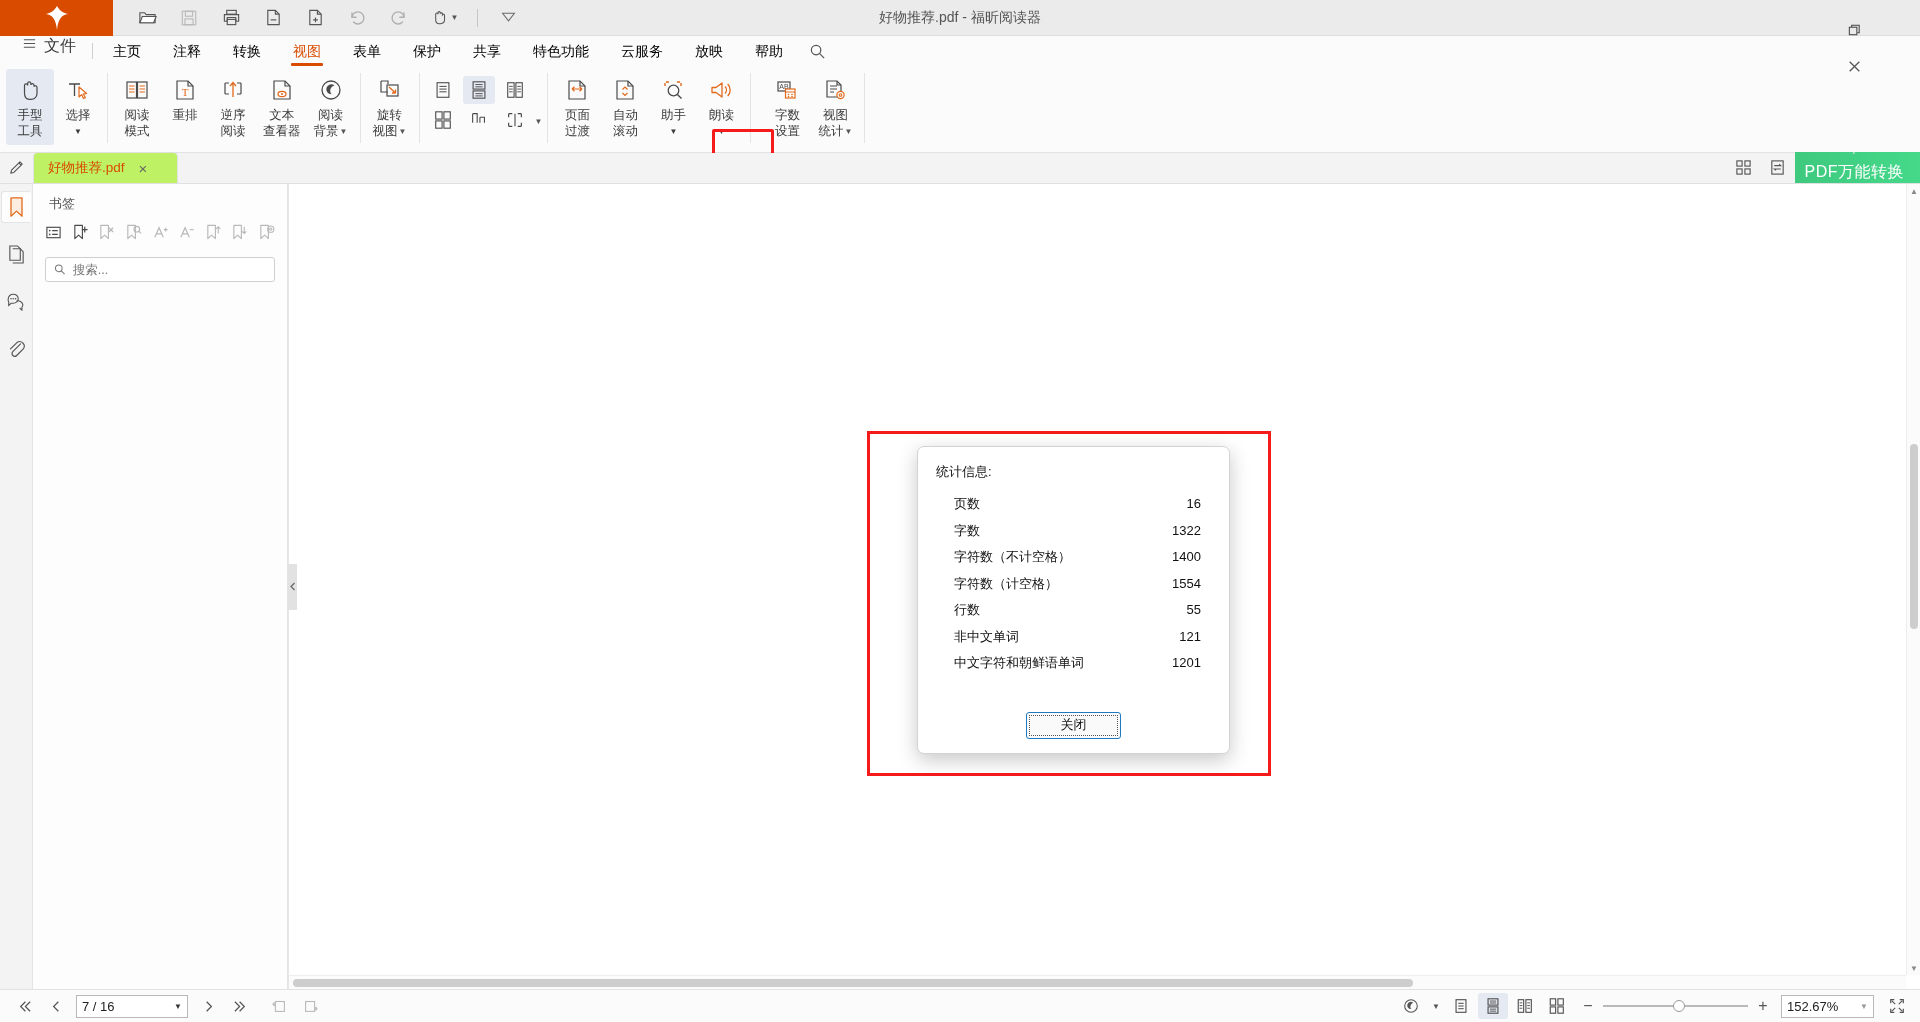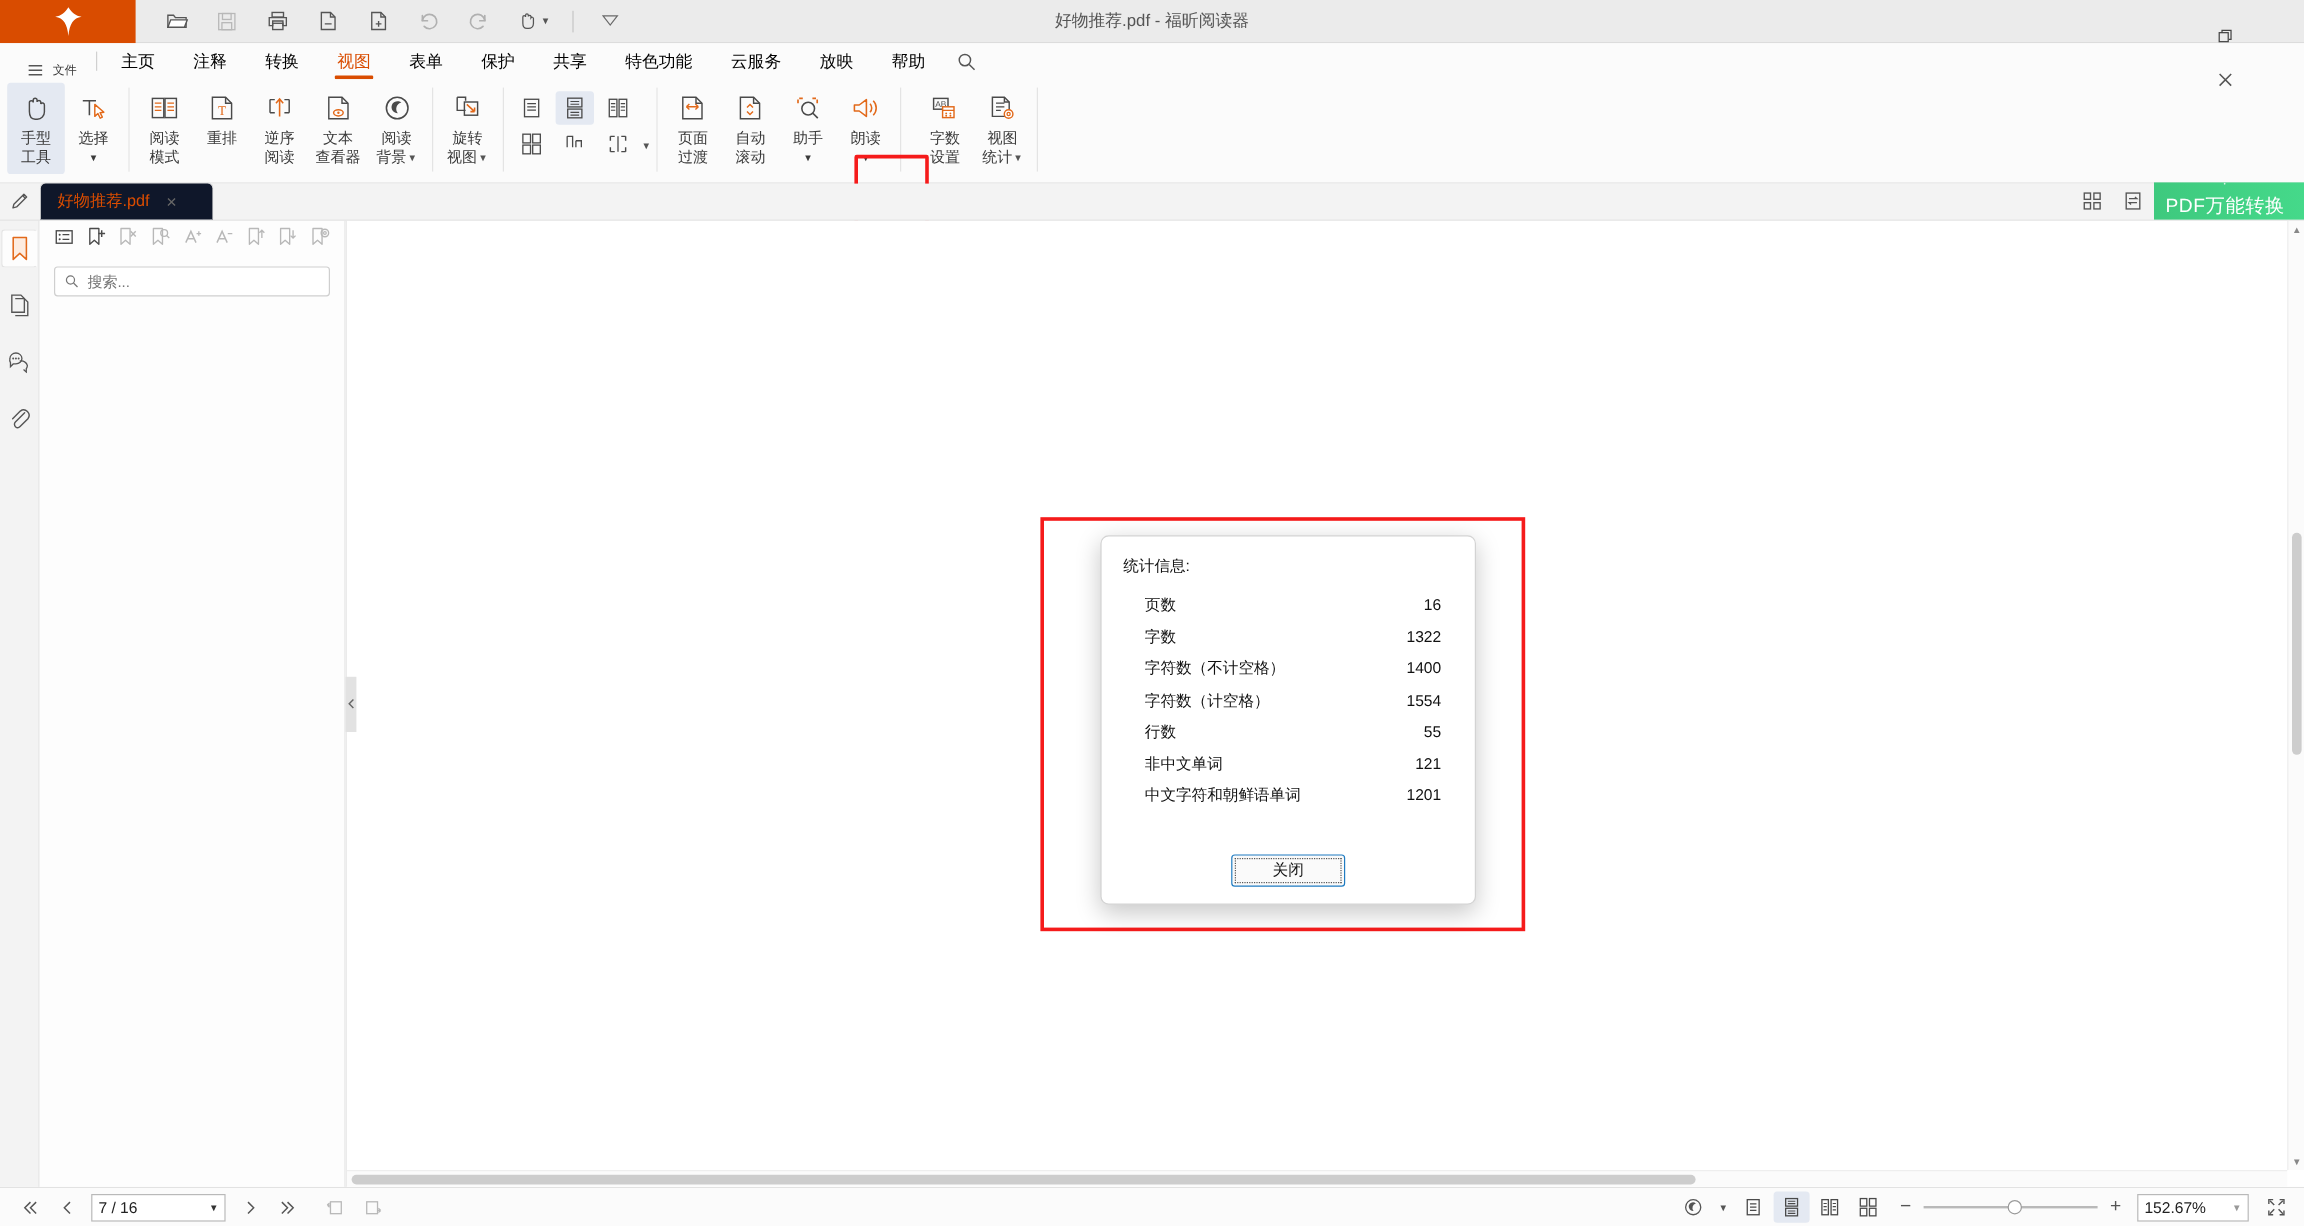--- a/index.html
+++ b/index.html
@@ -41,21 +41,21 @@
     width:46px; height:36px; display:flex; align-items:center; justify-content:center;
     cursor:pointer; color:#555;
   }
 
   
   .menubar{
     height:30px; background:#fbfbfb; display:flex; align-items:center;
     padding-left:10px; gap:0px; flex:0 0 30px; position:relative;
   }
   .menu-file{
-    display:flex; align-items:flex-end; gap:7px; font-size:10px; color:#3a3a3a;
+    display:flex; align-items:flex-start; gap:7px; font-size:16px; color:#3a3a3a;
     padding:0 12px; height:30px; cursor:pointer;
   }
   .menu-divider{ width:1px; height:16px; background:#d0d0d0; margin:0 4px; }
   .menu-item{
     font-size:14px; color:#000000; padding:0 16px; height:30px; line-height:30px;
     cursor:pointer; position:relative;
   }
   .menu-item.active{ color:#d94c00; }
   .menu-item.active::after{
     content:""; position:absolute; left:14px; right:14px; bottom:0px; height:3px;
@@ -93,21 +93,21 @@
     position:absolute; border:3px solid #f51b1b; border-radius:2px; pointer-events:none;
   }
 
   
   .tabstrip{
     height:31px; background:#f3f3f3; display:flex; align-items:flex-end;
     border-bottom:1px solid #e0e0e0; flex:0 0 31px; position:relative;
   }
   .tabstrip-icon{ width:33px; height:31px; display:flex; align-items:center; justify-content:center; cursor:pointer;}
   .doctab{
-    height:31px; background:#0f172a; border:1px solid #e0e0e0; border-bottom:none;
+    height:31px; background:#bef264; border:1px solid #e0e0e0; border-bottom:none;
     border-radius:5px 5px 0 0; display:flex; align-items:center; gap:14px;
     padding:0 10px 0 14px; font-size:13.5px; color:#d94c00; cursor:pointer;
     min-width:145px;
   }
   .doctab .x{ color:#666; font-size:15px; cursor:pointer; line-height:1; }
   .ts-right{ margin-left:auto; display:flex; align-items:center; height:31px; }
   .ts-ic{ width:34px; height:31px; display:flex; align-items:center; justify-content:center; cursor:pointer;}
   .pdfconv{
     height:31px; background:linear-gradient(90deg,#3ec97e,#45d98a); color:#fff;
     display:flex; align-items:center; gap:8px; padding:0 16px 0 10px;
@@ -655,20 +655,21 @@
           </svg>
       </div>
       <div class="rail-ic">
         <svg width="20" height="21" viewBox="0 0 22 22">
             <path d="M16 6 L7.5 14.5 a3 3 0 0 0 4.3 4.2 L19 11.5 a5 5 0 0 0 -7-7 L5 11.5" fill="none" stroke="#555" stroke-width="1.3" stroke-linecap="round"></path>
           </svg>
       </div>
     </div>
 
     <div class="panel">
+      <div class="panel-title">书签</div>
       <div class="panel-tools">
         <div class="ptool">
           <svg width="17" height="17" viewBox="0 0 18 18">
               <rect x="2" y="3.5" width="14" height="11" fill="none" stroke="#4a4a4a" stroke-width="1.2"></rect>
               <circle cx="5" cy="7" r=".9" fill="#4a4a4a"></circle>
               <circle cx="5" cy="11" r=".9" fill="#4a4a4a"></circle>
               <path d="M7.5 7 h6 M7.5 11 h6" stroke="#4a4a4a" stroke-width="1.1"></path>
             </svg>
         </div>
         <div class="ptool">

